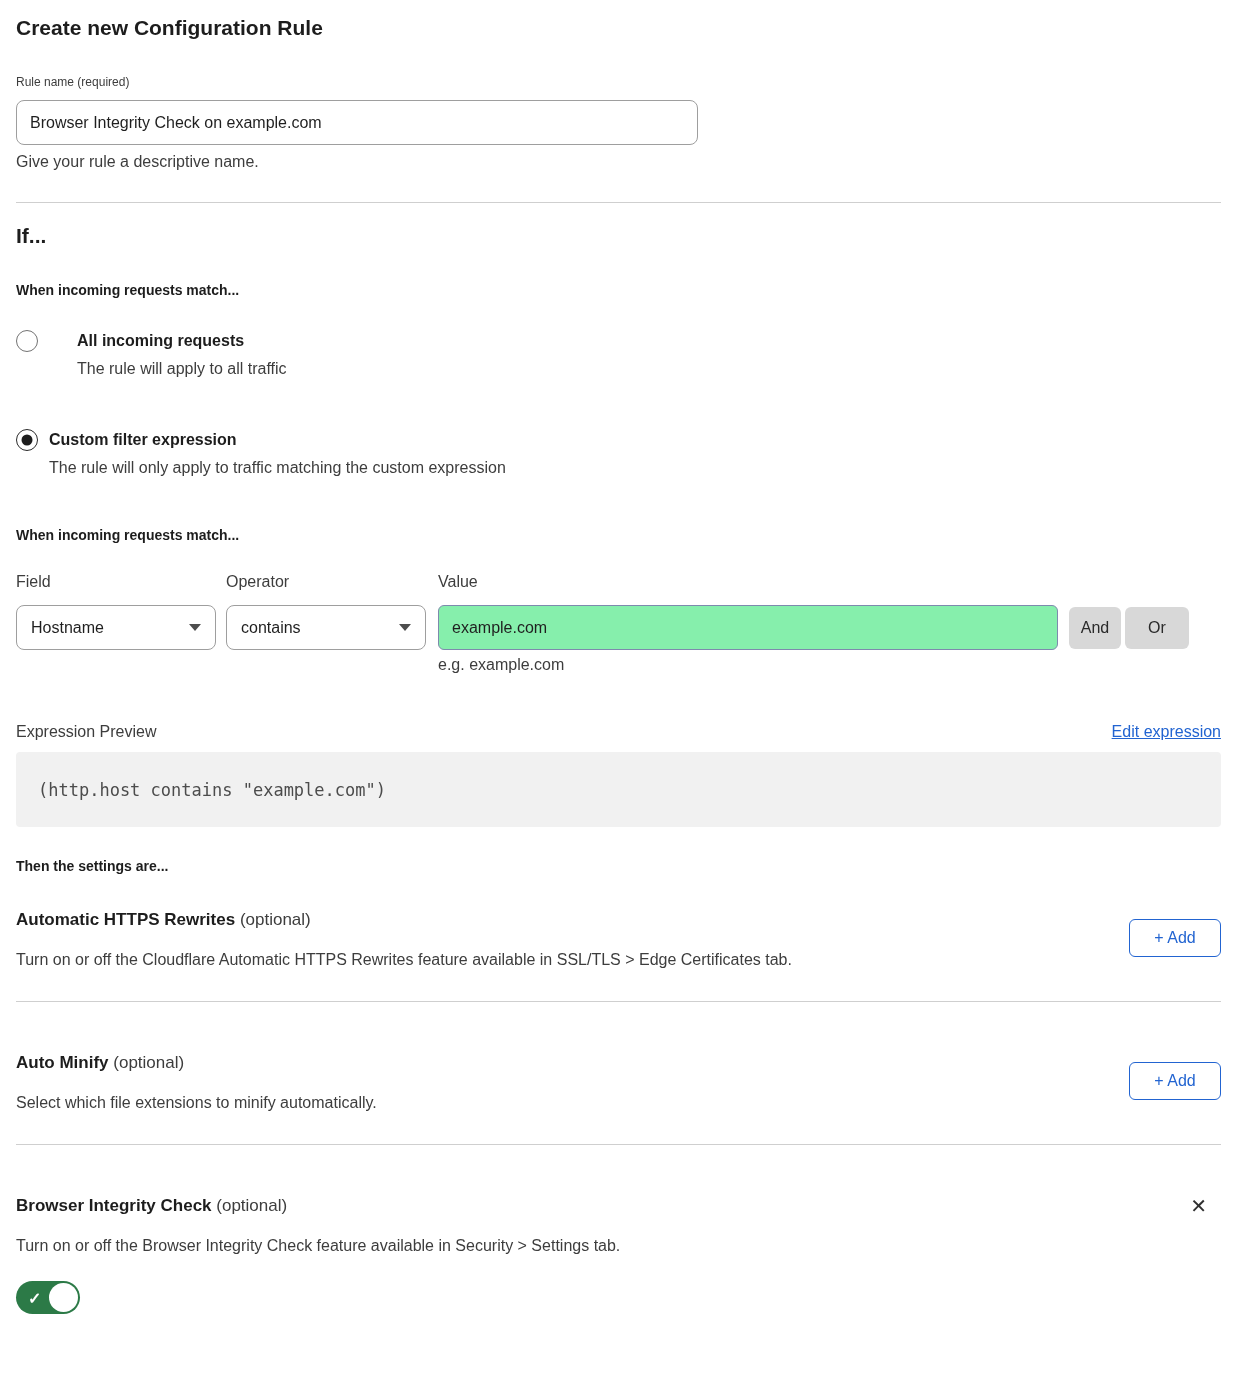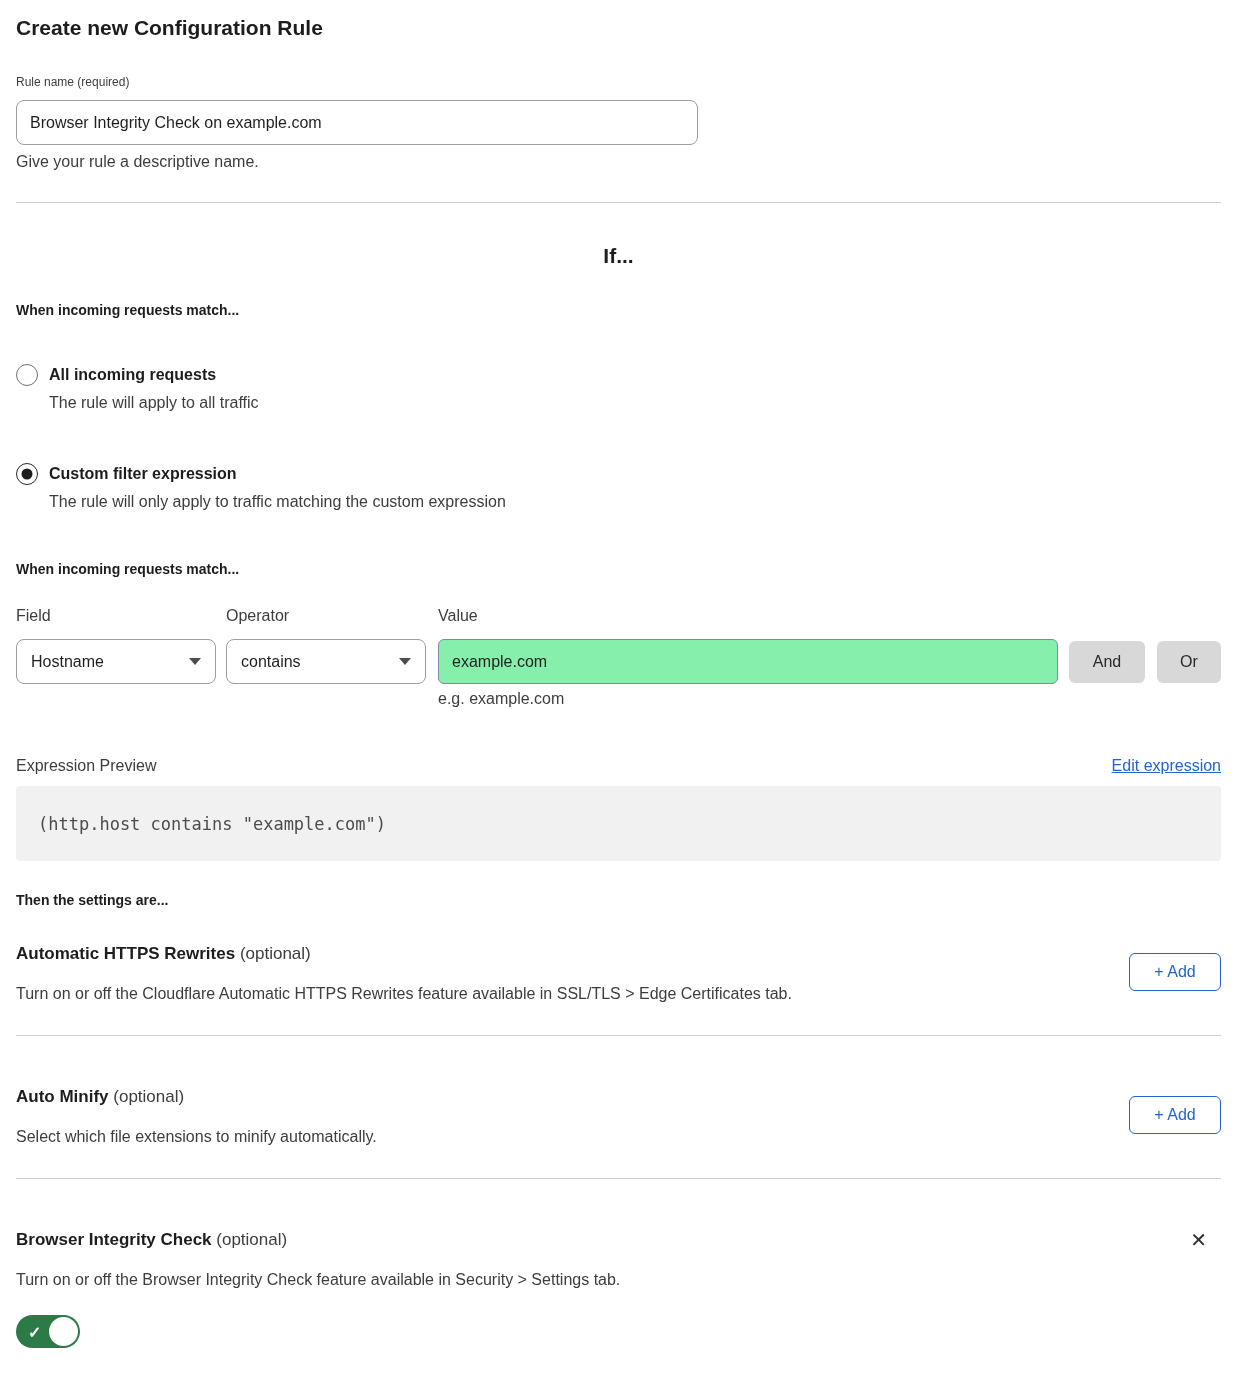--- a/index.html
+++ b/index.html
@@ -22,28 +22,28 @@
     width: 682px; height: 45px;
     border: 1px solid #9e9e9e; border-radius: 8px;
     padding: 0 13px; font-size: 16px; color: #1f1f1f;
     font-family: "Liberation Sans", sans-serif;
     background: #fff; outline: none;
   }
   .help-text { margin-top: 7px; font-size: 16px; line-height: 19px; color: #3d3d3d; }
 
   hr.divider { border: none; border-top: 1px solid #cfcfcf; margin-top: 31px; }
 
-  h2.if-heading { margin-top: 39px; font-size: 21px; line-height: 28px; font-weight: 700; color: #1d1d1d; text-align: center; }
+  h2.if-heading { margin-top: 19px; font-size: 21px; line-height: 28px; font-weight: 700; color: #1d1d1d; }
   h3.sub-heading { font-size: 14px; line-height: 22px; font-weight: 700; color: #1d1d1d; }
   .match-subheading { margin-top: 29px; }
   .builder-subheading { margin-top: 46px; }
 
   
   .radio-option { display: flex; align-items: flex-start; cursor: pointer; }
-  .radio-option.first { margin-top: 43px; }
+  .radio-option.first { margin-top: 29px; gap: 28px; }
   .radio-option.second { margin-top: 50px; }
   .radio-circle {
     flex: 0 0 auto;
     width: 22px; height: 22px; border-radius: 50%;
     border: 1.5px solid #737373; background: #fff;
     margin-top: 0px; position: relative;
   }
   .radio-circle.selected { border-color: #2b2b2b; }
   .radio-circle.selected::after {
     content: ""; position: absolute; left: 50%; top: 50%;
@@ -77,21 +77,21 @@
     background: #86efac; border: 1px solid #7e8aad; border-radius: 6px;
     padding: 0 13px; font-size: 16px; color: #1f1f1f;
     font-family: "Liberation Sans", sans-serif; outline: none;
   }
   .value-hint { margin-top: 5px; font-size: 16px; line-height: 19px; color: #3d3d3d; }
   .conn-btn {
     margin-top: 35px; height: 42px; border: none; border-radius: 6px;
     background: #d8d8d8; color: #2a2a2a; font-size: 16px;
     font-family: "Liberation Sans", sans-serif; cursor: pointer;
   }
-  .and-btn { width: 76px; margin-right: 12px; }
+  .and-btn { width: 52px; margin-right: 4px; }
   .or-btn { width: 64px; }
 
   
   .preview-row { margin-top: 48px; display: flex; justify-content: space-between; align-items: baseline; }
   .preview-label { font-size: 16px; line-height: 19px; color: #3d3d3d; }
   .edit-link { font-size: 16px; color: #2264d1; text-decoration: underline; cursor: pointer; }
   .code-block {
     margin-top: 11px; height: 75px; background: #f1f1f1; border-radius: 4px;
     display: flex; align-items: center; padding: 0 22px;
     font-family: "DejaVu Sans Mono", monospace; font-size: 17px; color: #4c4c4c;

